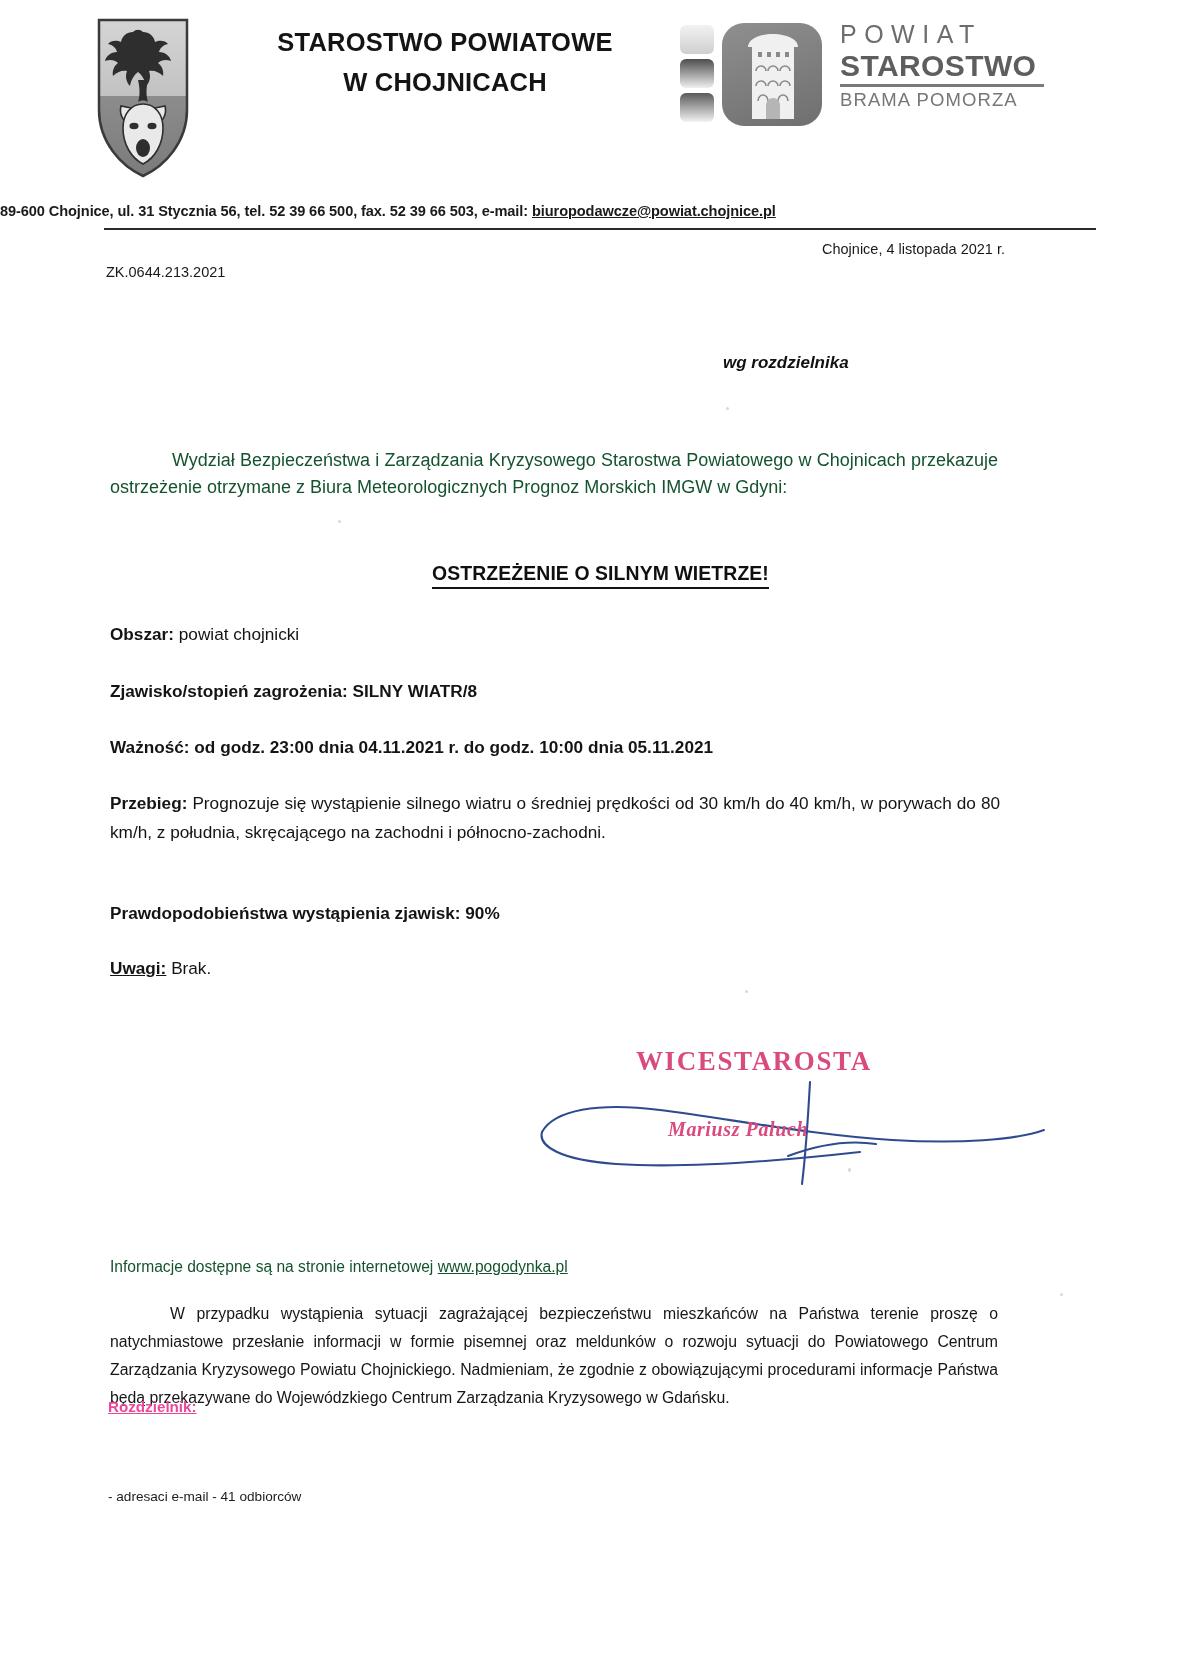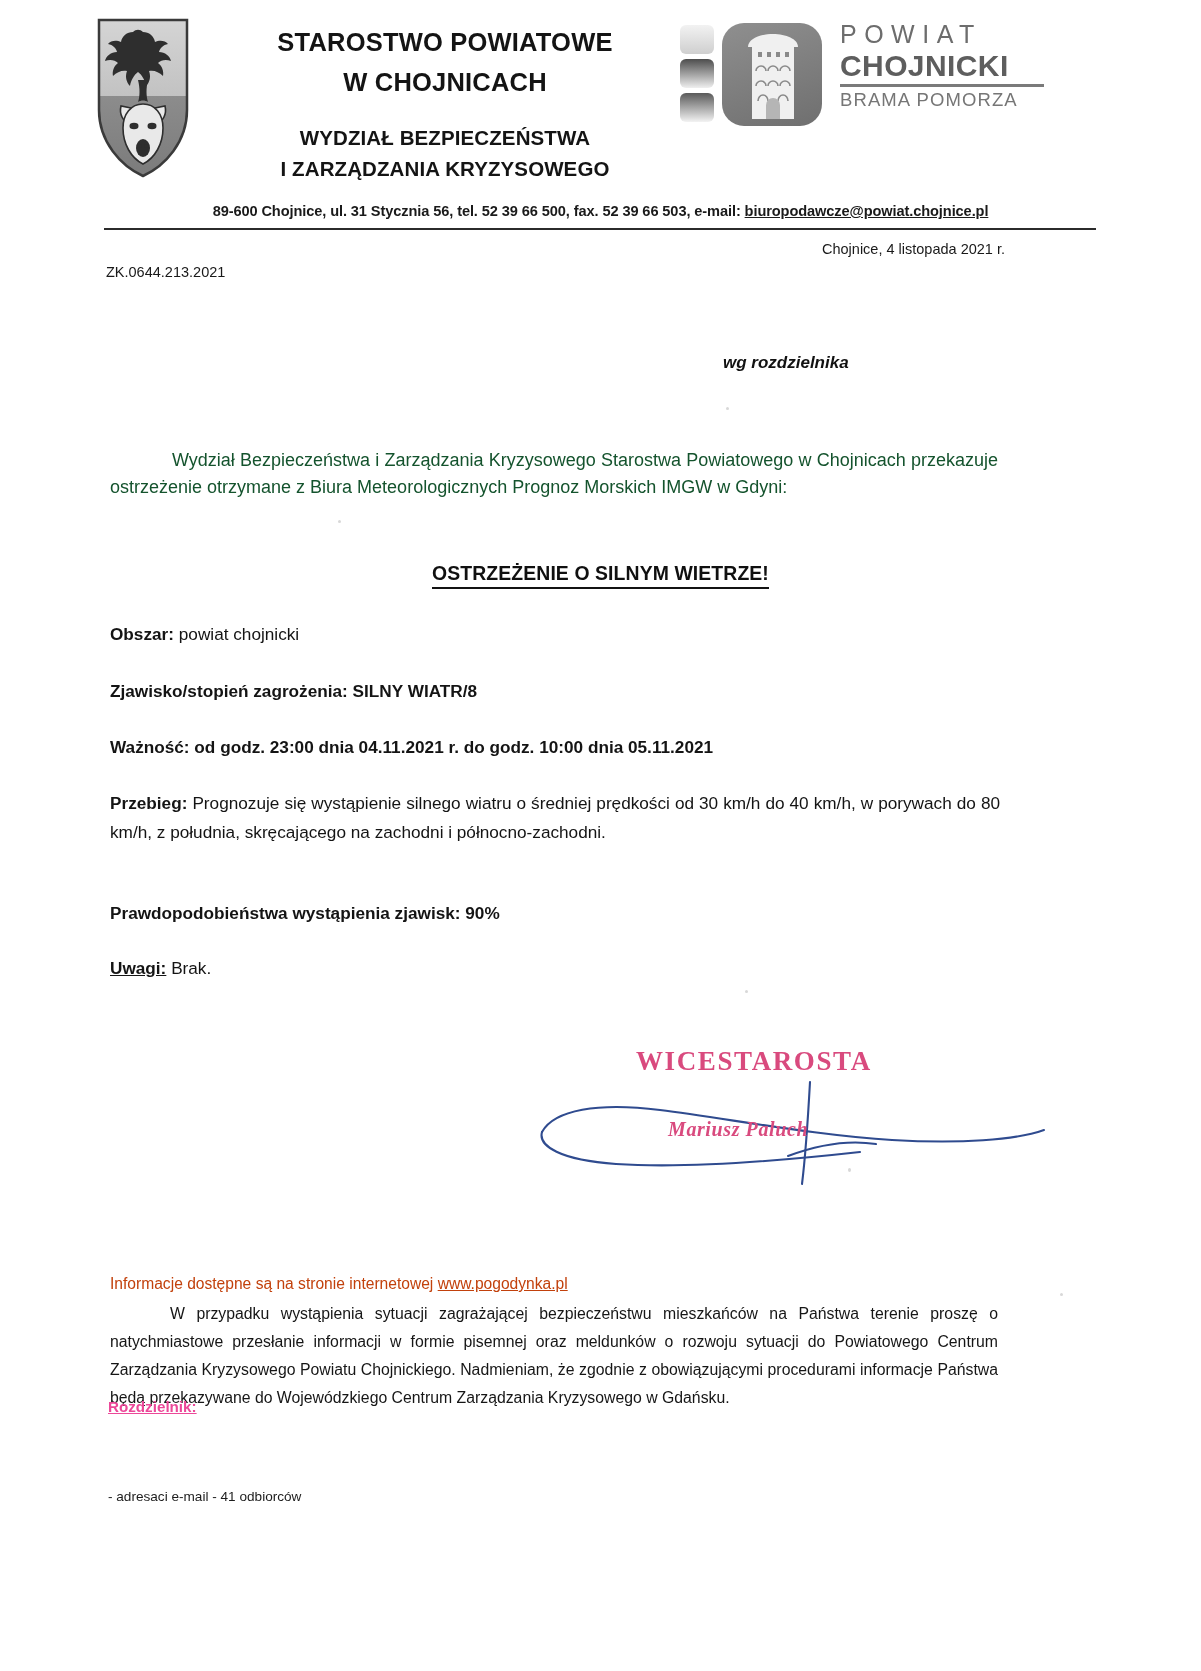--- a/index.html
+++ b/index.html
@@ -131,21 +131,20 @@
     color: #767676;
     line-height: 22px;
   }
 
   
   .address-line {
     position: absolute;
     left: 0;
     top: 203px;
     width: 1201px;
-    text-align: center;
     font-size: 14.6px;
     font-weight: bold;
     color: #1a1a1a;
     letter-spacing: -0.1px;
   }
   .address-line .mail { text-decoration: underline; }
   .hrule {
     position: absolute;
     left: 104px;
     top: 228px;
@@ -265,22 +264,21 @@
     left: 0; top: 25px;
     width: 560px; height: 130px;
   }
 
   
   .foot-info {
     position: absolute;
     left: 110px;
     top: 1258px;
     font-size: 15.6px;
-    color: #c2410c;
-    margin-top: 17px;
+    color: #14532d;
   }
   .foot-info .url { text-decoration: underline; }
 
   .foot-para {
     position: absolute;
     left: 110px;
     top: 1300px;
     width: 888px;
     font-size: 15.8px;
     line-height: 28px;
@@ -356,24 +354,20 @@
               <circle cx="49.5" cy="128" r="2"></circle>
           </g>
         </g>
         <path d="M2,2 L90,2 L90,92 C90,124 68,148 46,158 C24,148 2,124 2,92 Z" fill="none" stroke="#3a3a3a" stroke-width="2.5"></path>
       </svg>
     </div>
 
     <div class="org-titles">
       <div class="org-line1">STAROSTWO POWIATOWE</div>
       <div class="org-line2">W CHOJNICACH</div>
-      <div class="dept-wrap">
-        <div class="dept-line">WYDZIAŁ BEZPIECZEŃSTWA</div>
-        <div class="dept-line">I ZARZĄDZANIA KRYZYSOWEGO</div>
-      </div>
     </div>
 
     <div class="logo-right">
       <div class="logo-squares">
         <div class="logo-sq sq1"></div>
         <div class="logo-sq sq2"></div>
         <div class="logo-sq sq3"></div>
       </div>
       <div class="logo-tower">
         <svg width="62" height="92" viewBox="0 0 62 92">
@@ -393,21 +387,21 @@
               <path d="M26,55 a5,5 0 0 1 10,0"></path>
             <path d="M38,55 a5,5 0 0 1 10,0"></path>
             <path d="M16,70 a5,6 0 0 1 10,0"></path>
               <path d="M36,70 a5,6 0 0 1 10,0"></path>
           </g>
           <path d="M24,88 L24,74 a7,7 0 0 1 14,0 L38,88 Z" fill="#b5b5b5"></path>
         </svg>
       </div>
       <div class="logo-text">
         <div class="logo-powiat">POWIAT</div>
-        <div class="logo-chojnicki">CHOJNICKI</div>
+        <div class="logo-chojnicki">STAROSTWO</div>
         <div class="logo-rule"></div>
         <div class="logo-brama">BRAMA POMORZA</div>
       </div>
     </div>
   </div>
 
   <div class="address-line">
     <span>89-600 Chojnice, ul. 31 Stycznia 56, tel. 52 39 66 500, fax. 52 39 66 503, e-mail: </span><span class="mail">biuropodawcze@powiat.chojnice.pl</span>
   </div>
   <div class="hrule"></div>

